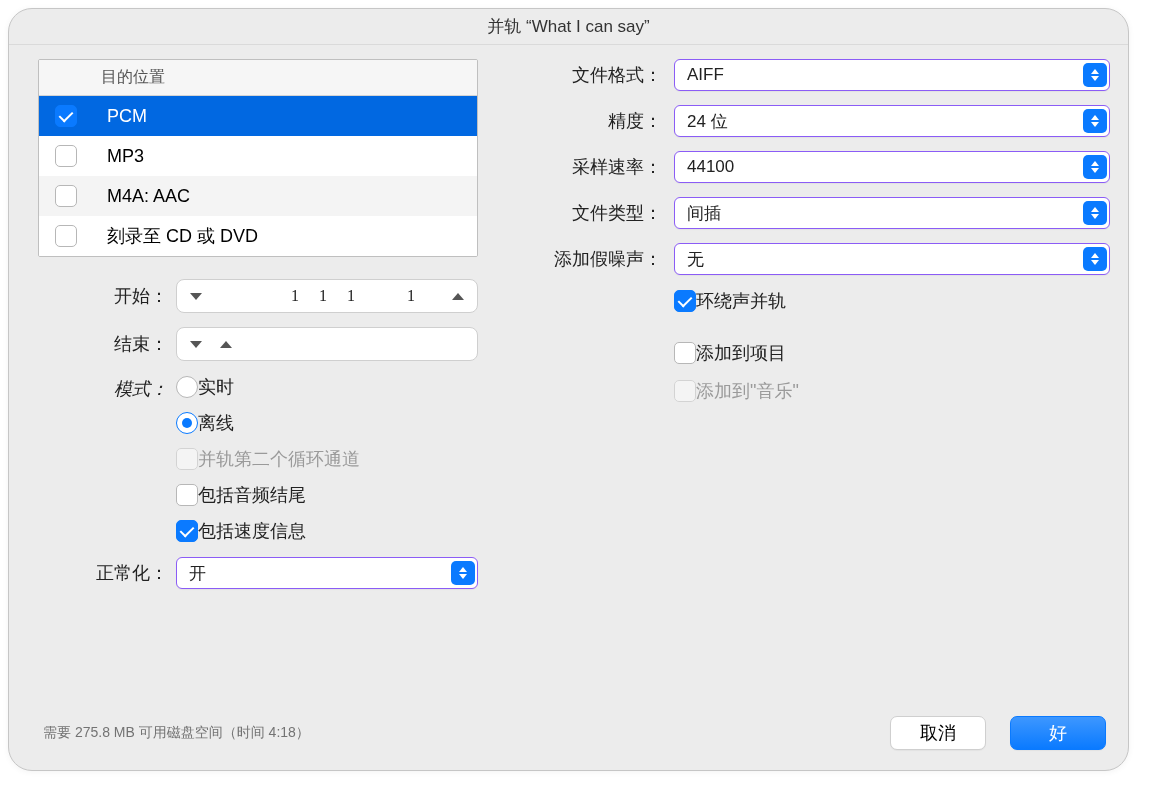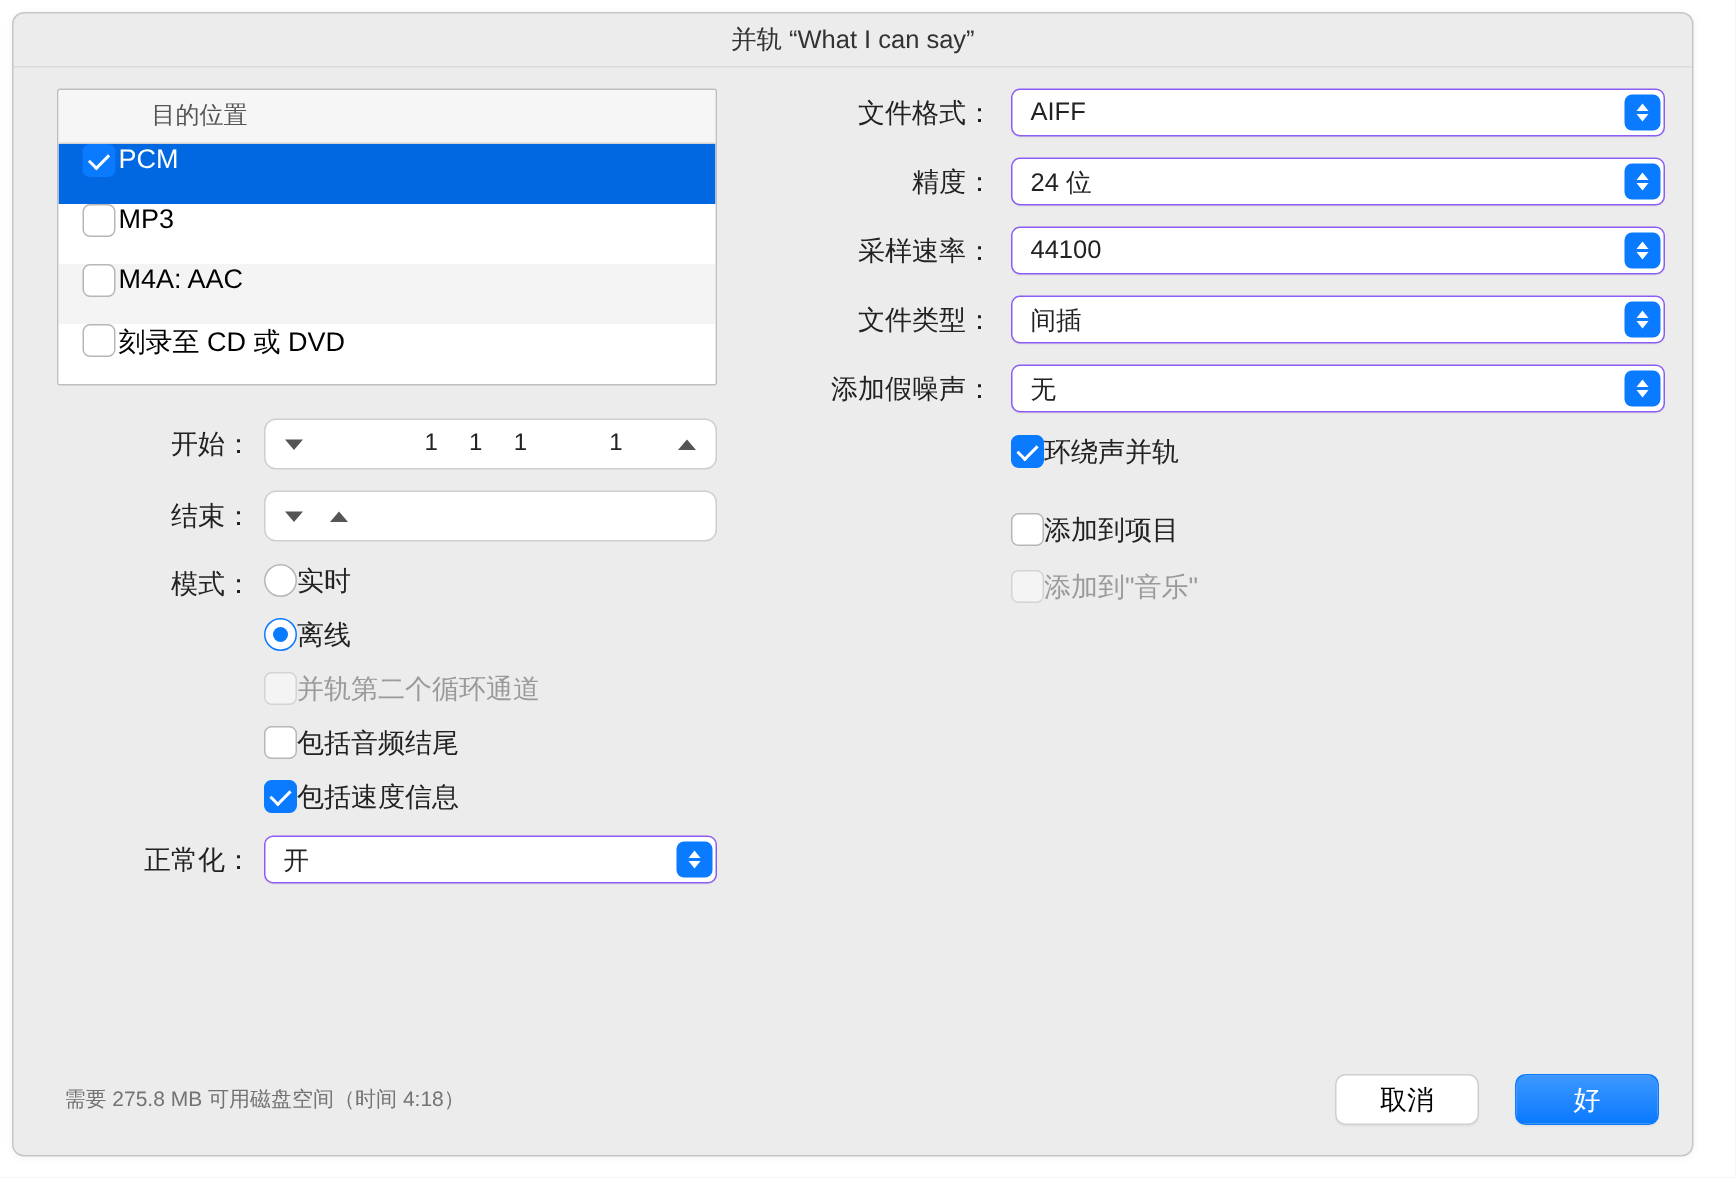--- a/index.html
+++ b/index.html
@@ -11,21 +11,21 @@
     background: #fff;
     width: 1157px;
     height: 785px;
     overflow: hidden;
   }
   .window {
     width: 1121px;
     height: 763px;
     margin: 8px;
     border: 1px solid #c6c6c6;
-    border-radius: 8px;
+    border-radius: 24px;
     background: #ececec;
     display: flex;
     flex-direction: column;
     box-shadow: 0 1px 6px rgba(0,0,0,0.05);
   }
   .titlebar {
     height: 36px;
     border-bottom: 1px solid #dadada;
     display:flex;
     align-items:center;
@@ -51,23 +51,24 @@
   }
   .dest-header {
     background:#f6f6f6;
     border-bottom:1px solid #d4d4d4;
     padding: 7px 18px 7px 62px;
     font-size:16px;
     color:#555;
   }
   .dest-row {
     display:flex;
+    align-items:center;
     height:40px;
     padding:0 16px;
-    gap:2px;
+    gap:30px;
     background:#fff;
     font-size:18px;
     cursor:pointer;
   }
   .dest-row.alt { background:#f4f4f4; }
   .dest-row.selected { background:#0168e1; color:#fff; }
   .chk {
     width:22px; height:22px;
     border:1px solid #b7b7b7;
     border-radius:5px;
@@ -124,20 +125,21 @@
   .select-arrows::after  { border-top:5px solid #fff; }
   
   .stepper {
     height:34px;
     flex:1;
     background:#fff;
     border:1px solid #cfcfcf;
     border-radius:8px;
     display:flex; align-items:center;
     padding:0 4px;
+    font-family:Liberation Serif, serif;
   }
   .step-btn {
     width:30px; height:26px;
     display:flex; align-items:center; justify-content:center;
     cursor:pointer;
   }
   .chev-down::after, .chev-up::after {
     content:""; width:0; height:0;
     border-left:6px solid transparent;
     border-right:6px solid transparent;
@@ -232,21 +234,21 @@
         </div>
         <div class="form-row">
           <span class="form-label">结束：</span>
           <div class="stepper">
             <span class="step-btn chev-down"></span>
             <span class="step-btn chev-up"></span>
           </div>
         </div>
 
         <div class="form-row" style="align-items:flex-start;">
-          <span class="form-label" style="padding-top:2px;">模式：</span>
+          <span class="form-label" style="padding-top:2px;font-style:italic;">模式：</span>
           <div style="display:flex; flex-direction:column; gap:12px;">
             <div class="radio-row">
               <span class="radio"></span>
               <span>实时</span>
             </div>
             <div class="radio-row">
               <span class="radio selected"></span>
               <span>离线</span>
             </div>
             <div class="check-row disabled">

